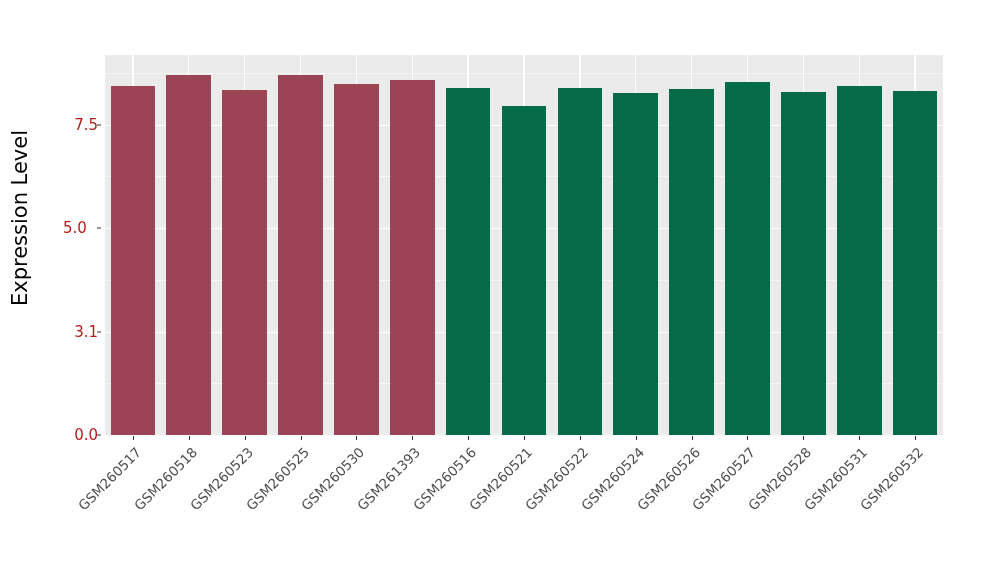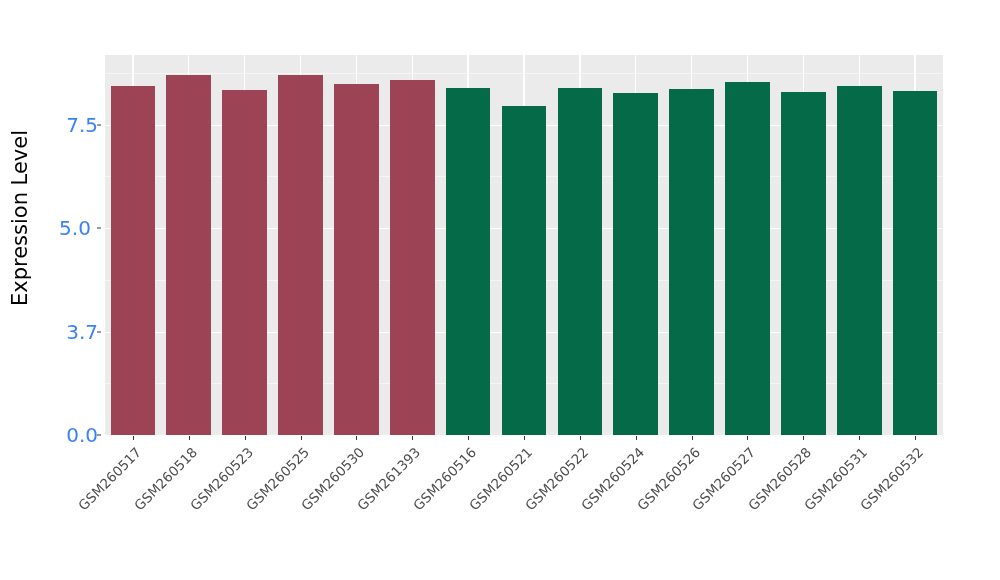--- a/index.html
+++ b/index.html
@@ -41,22 +41,22 @@
     color: #000000;
     letter-spacing: 0px;
   }
 
   
   .y-tick-label {
     position: absolute;
     right: 0;
     width: 46px;
     text-align: right;
-    font-size: 20px;
-    color: #3b82f6;
+    font-size: 15px;
+    color: #b91c1c;
     transform: translateY(-50%);
     white-space: nowrap;
   }
   #y-ticks {
     position: absolute;
     left: 48px;
     top: 0;
     width: 50px;
     height: 580px;
   }
@@ -130,21 +130,21 @@
 
 <div id="chart-root">
 
   <div id="y-axis-title">
     <span>Expression Level</span>
   </div>
 
   <div id="y-ticks">
       <div class="y-tick-label" style="top: 435px;">0.0</div>
       <div class="y-tick-mark" style="top: 435px;"></div>
-      <div class="y-tick-label" style="top: 331.514px;">3.7</div>
+      <div class="y-tick-label" style="top: 331.514px;">3.1</div>
       <div class="y-tick-mark" style="top: 331.514px;"></div>
       <div class="y-tick-label" style="top: 228.028px; text-align: center;">5.0</div>
       <div class="y-tick-mark" style="top: 228.028px;"></div>
       <div class="y-tick-label" style="top: 124.542px;">7.5</div>
       <div class="y-tick-mark" style="top: 124.542px;"></div>
     </div>
 
   <div id="panel">
       <div class="gridline-minor" style="top: 328.257px;"></div>
       <div class="gridline-minor" style="top: 224.771px;"></div>

